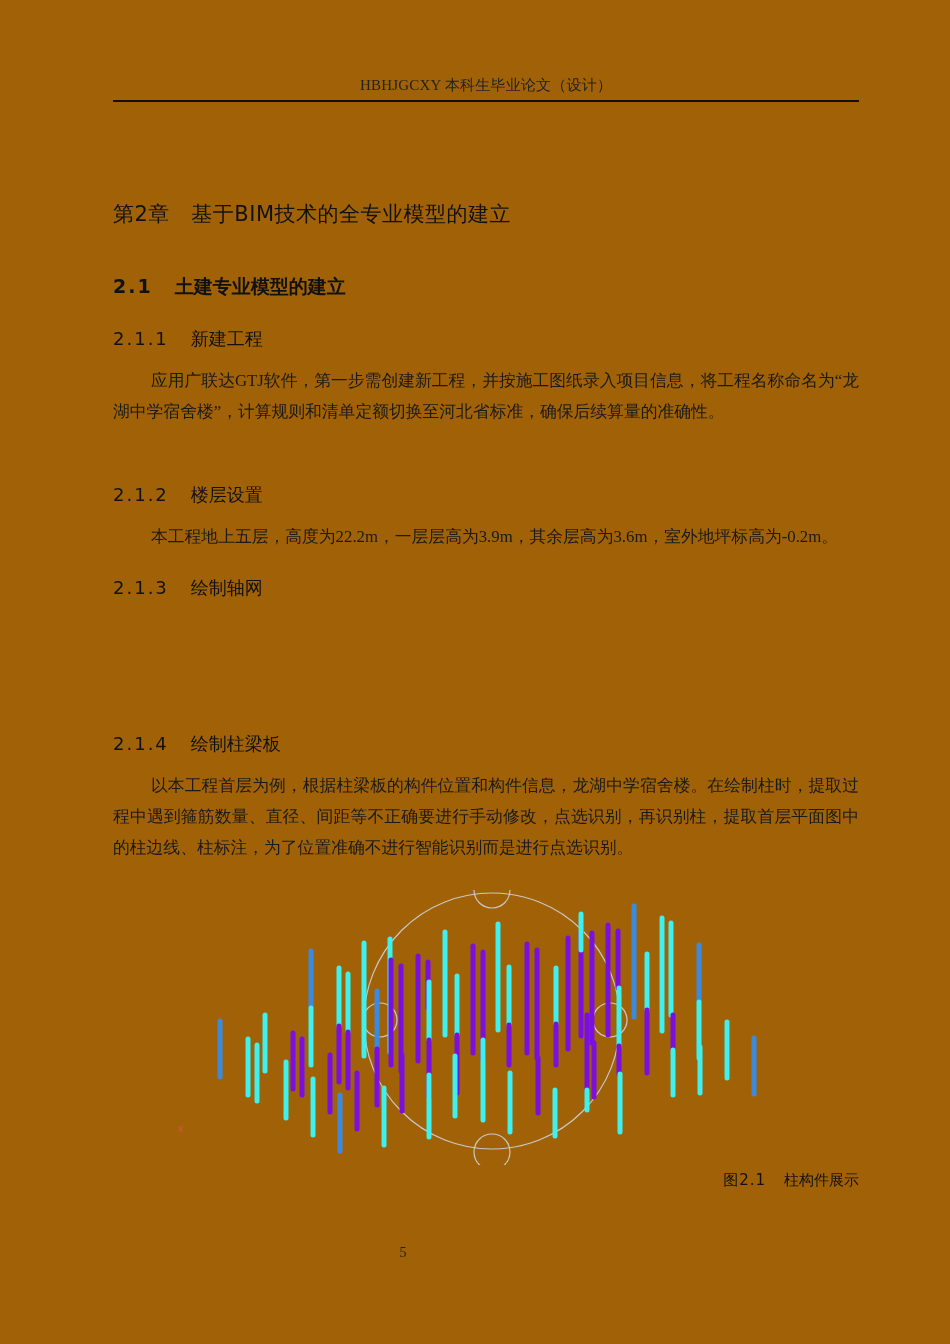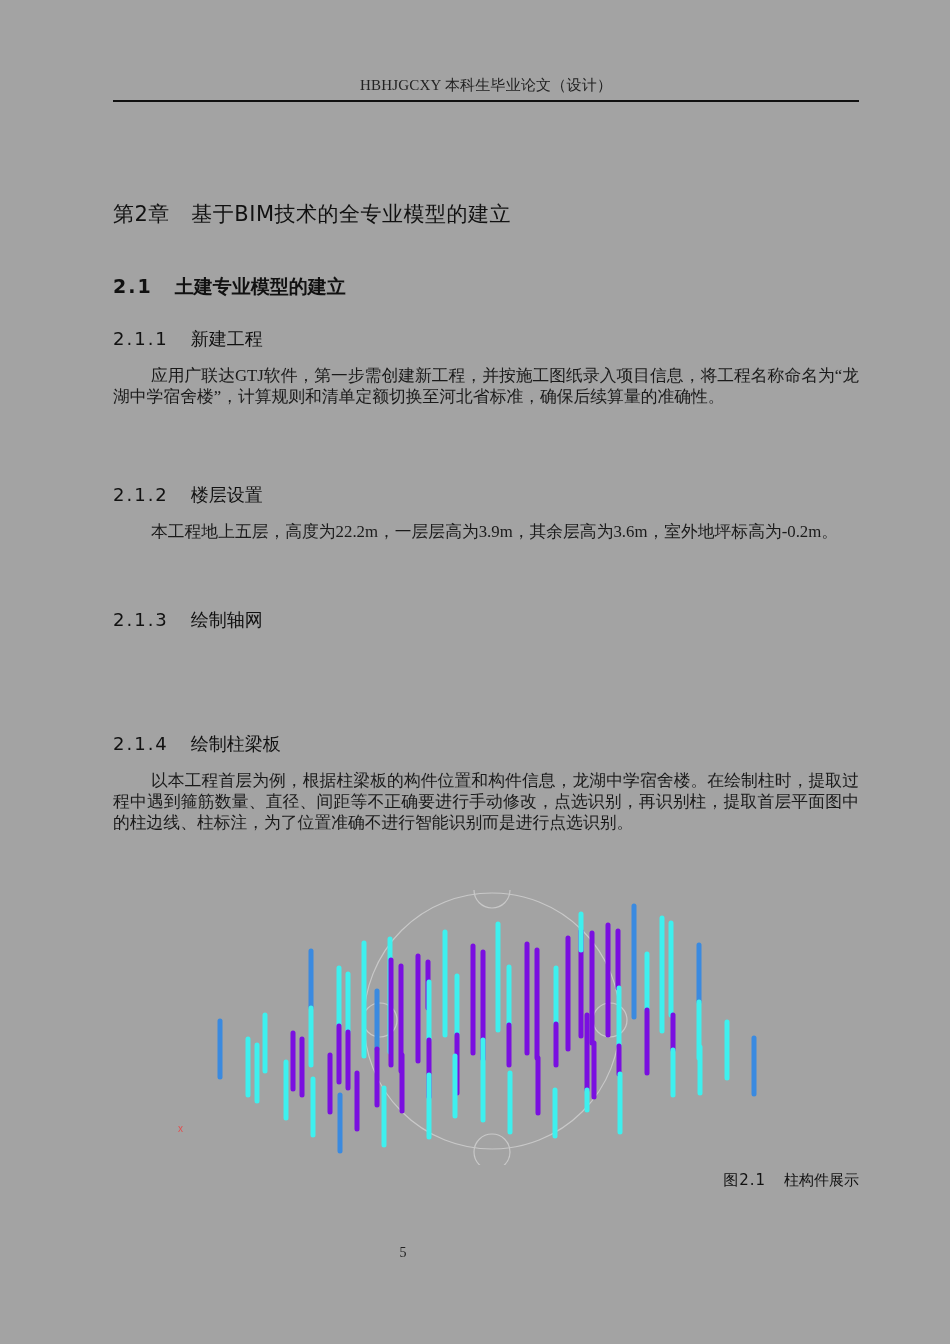--- a/index.html
+++ b/index.html
@@ -1,33 +1,33 @@
 <!DOCTYPE html>
 <html><head>
 <meta charset="utf-8">
 <style>
   html, body { margin: 0; padding: 0; background: #ffffff; }
   body { width: 950px; height: 1344px; position: relative; overflow: hidden; }
-  .page { position: absolute; left: 0; top: 0; width: 950px; height: 1344px; background: #a3a3a3; }
+  .page { position: absolute; left: 0; top: 0; width: 950px; height: 1344px; background: #a16207; }
   .header {
     position: absolute; left: 113px; top: 76px; width: 746px; text-align: center;
     font-family: "Liberation Serif", serif; font-size: 15px; color: #222; letter-spacing: 0.2px;
   }
   .header-rule { position: absolute; left: 113px; top: 100px; width: 746px; height: 2px; background: #111; }
   .chapter-title {
     position: absolute; left: 113px; top: 200px; width: 746px; text-align: left;
     font-family: "DejaVu Sans", sans-serif; font-size: 21px; color: #111; letter-spacing: 0.5px;
   }
   .h2 { position: absolute; left: 113px; font-family: "DejaVu Sans", sans-serif; font-size: 19px; color: #111; }
   .h3 { position: absolute; left: 113px; font-family: "DejaVu Sans", sans-serif; font-size: 18px; color: #111; }
   .num { display: inline-block; margin-right: 22px; letter-spacing: 2px; }
   .para {
     position: absolute; left: 113px; width: 746px;
     font-family: "Liberation Serif", "DejaVu Serif", serif; font-size: 16.8px; color: #1a1a1a;
-    line-height: 21px; text-indent: 38px; text-align: justify; margin: 0;
+    line-height: 31px; text-indent: 38px; text-align: justify; margin: 0;
   }
   .figure { position: absolute; left: 170px; top: 890px; width: 600px; height: 275px; }
   .figure svg { position: absolute; left: 0; top: 0; }
   .caption {
     position: absolute; left: 113px; top: 1171px; width: 746px; text-align: right;
     font-family: "DejaVu Sans", sans-serif; font-size: 15px; color: #111;
   }
   .caption .num { margin-right: 18px; letter-spacing: 1px; }
   .page-number {
     position: absolute; left: 113px; top: 1245px; width: 580px; text-align: center;
@@ -51,21 +51,21 @@
   <div class="h3" style="top:327px;">
     <span class="num">2.1.1</span><span>新建工程</span>
   </div>
   <p class="para" style="top:365px;">应用广联达GTJ软件，第一步需创建新工程，并按施工图纸录入项目信息，将工程名称命名为“龙湖中学宿舍楼”，计算规则和清单定额切换至河北省标准，确保后续算量的准确性。</p>
 
   <div class="h3" style="top:483px;">
     <span class="num">2.1.2</span><span>楼层设置</span>
   </div>
   <p class="para" style="top:521px;">本工程地上五层，高度为22.2m，一层层高为3.9m，其余层高为3.6m，室外地坪标高为-0.2m。</p>
 
-  <div class="h3" style="top:608px;">
+  <div class="h3" style="top:576px;">
     <span class="num">2.1.3</span><span>绘制轴网</span>
   </div>
 
   <div class="h3" style="top:732px;">
     <span class="num">2.1.4</span><span>绘制柱梁板</span>
   </div>
   <p class="para" style="top:770px;">以本工程首层为例，根据柱梁板的构件位置和构件信息，龙湖中学宿舍楼。在绘制柱时，提取过程中遇到箍筋数量、直径、间距等不正确要进行手动修改，点选识别，再识别柱，提取首层平面图中的柱边线、柱标注，为了位置准确不进行智能识别而是进行点选识别。</p>
 
   <div class="figure">
     <svg width="600" height="275" viewBox="0 0 600 275">

